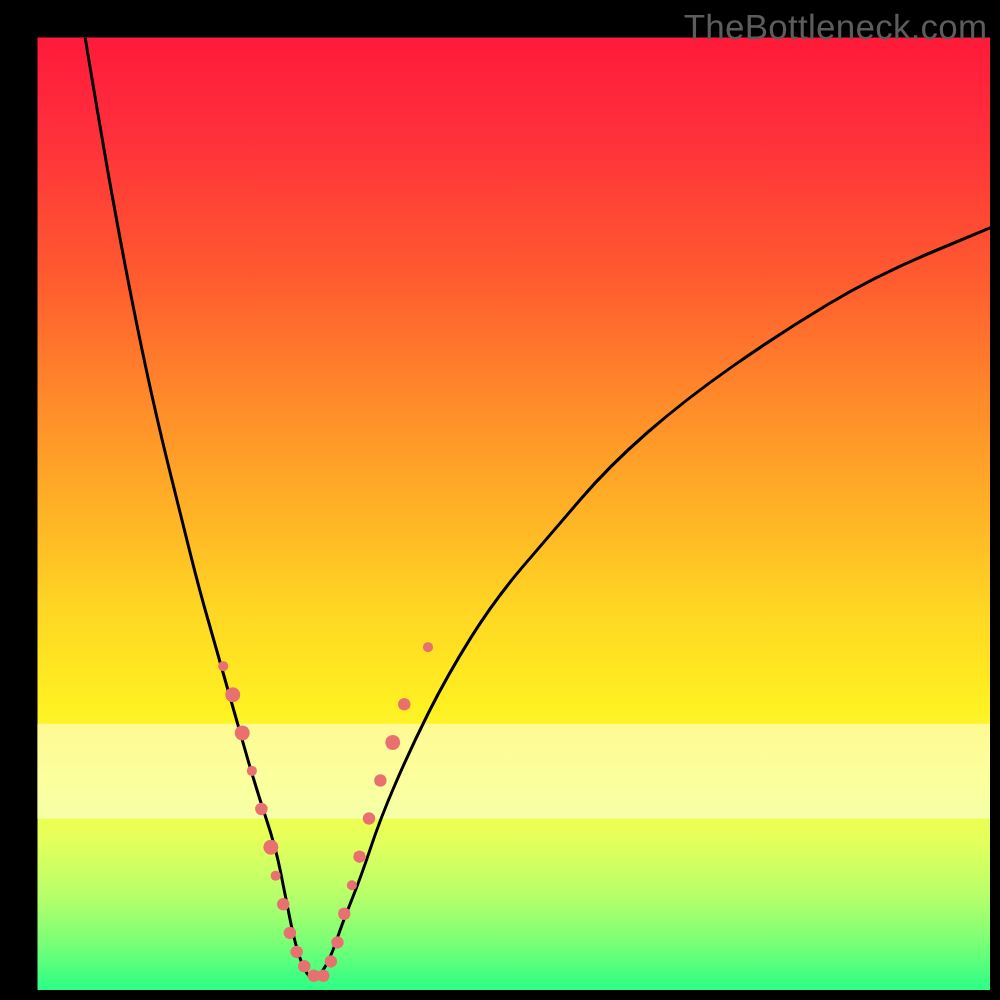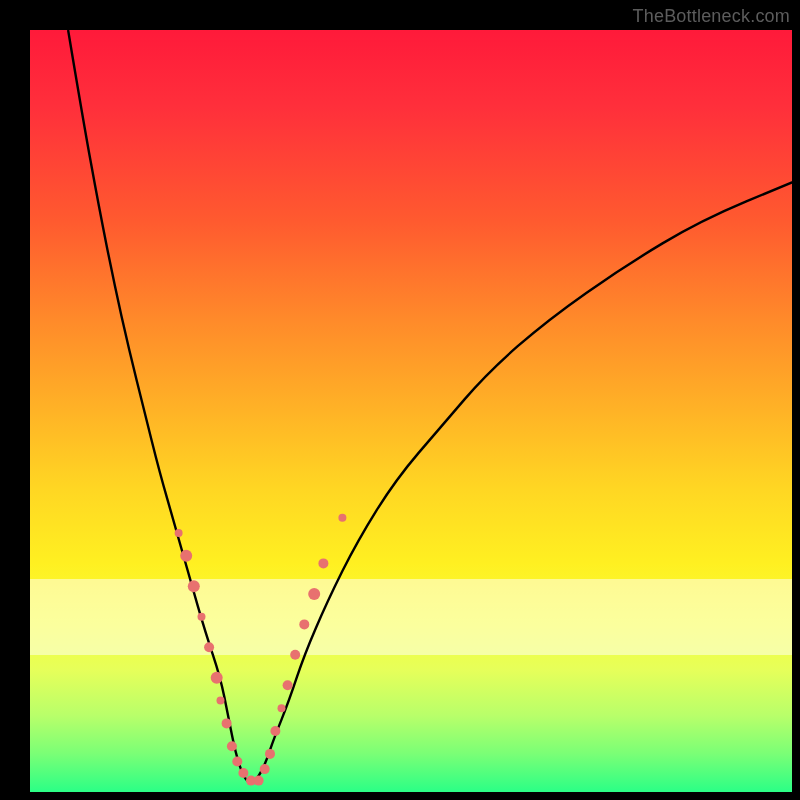--- a/index.html
+++ b/index.html
@@ -50,21 +50,21 @@
     left: 0;
     top: 0;
     width: 100%;
     height: 100%;
   }
   .watermark {
     position: absolute;
     top: 6px;
     right: 10px;
     color: #5c5c5c;
-    font-size: 18px;
+    font-size: 28px;
     font-weight: 500;
     letter-spacing: 0.2px;
   }
 </style>
 </head>
 <body>
 
 <div class="frame">
 
   <div class="plot-area" style="left: 30px; top: 30px; width: 762px; height: 762px;">

